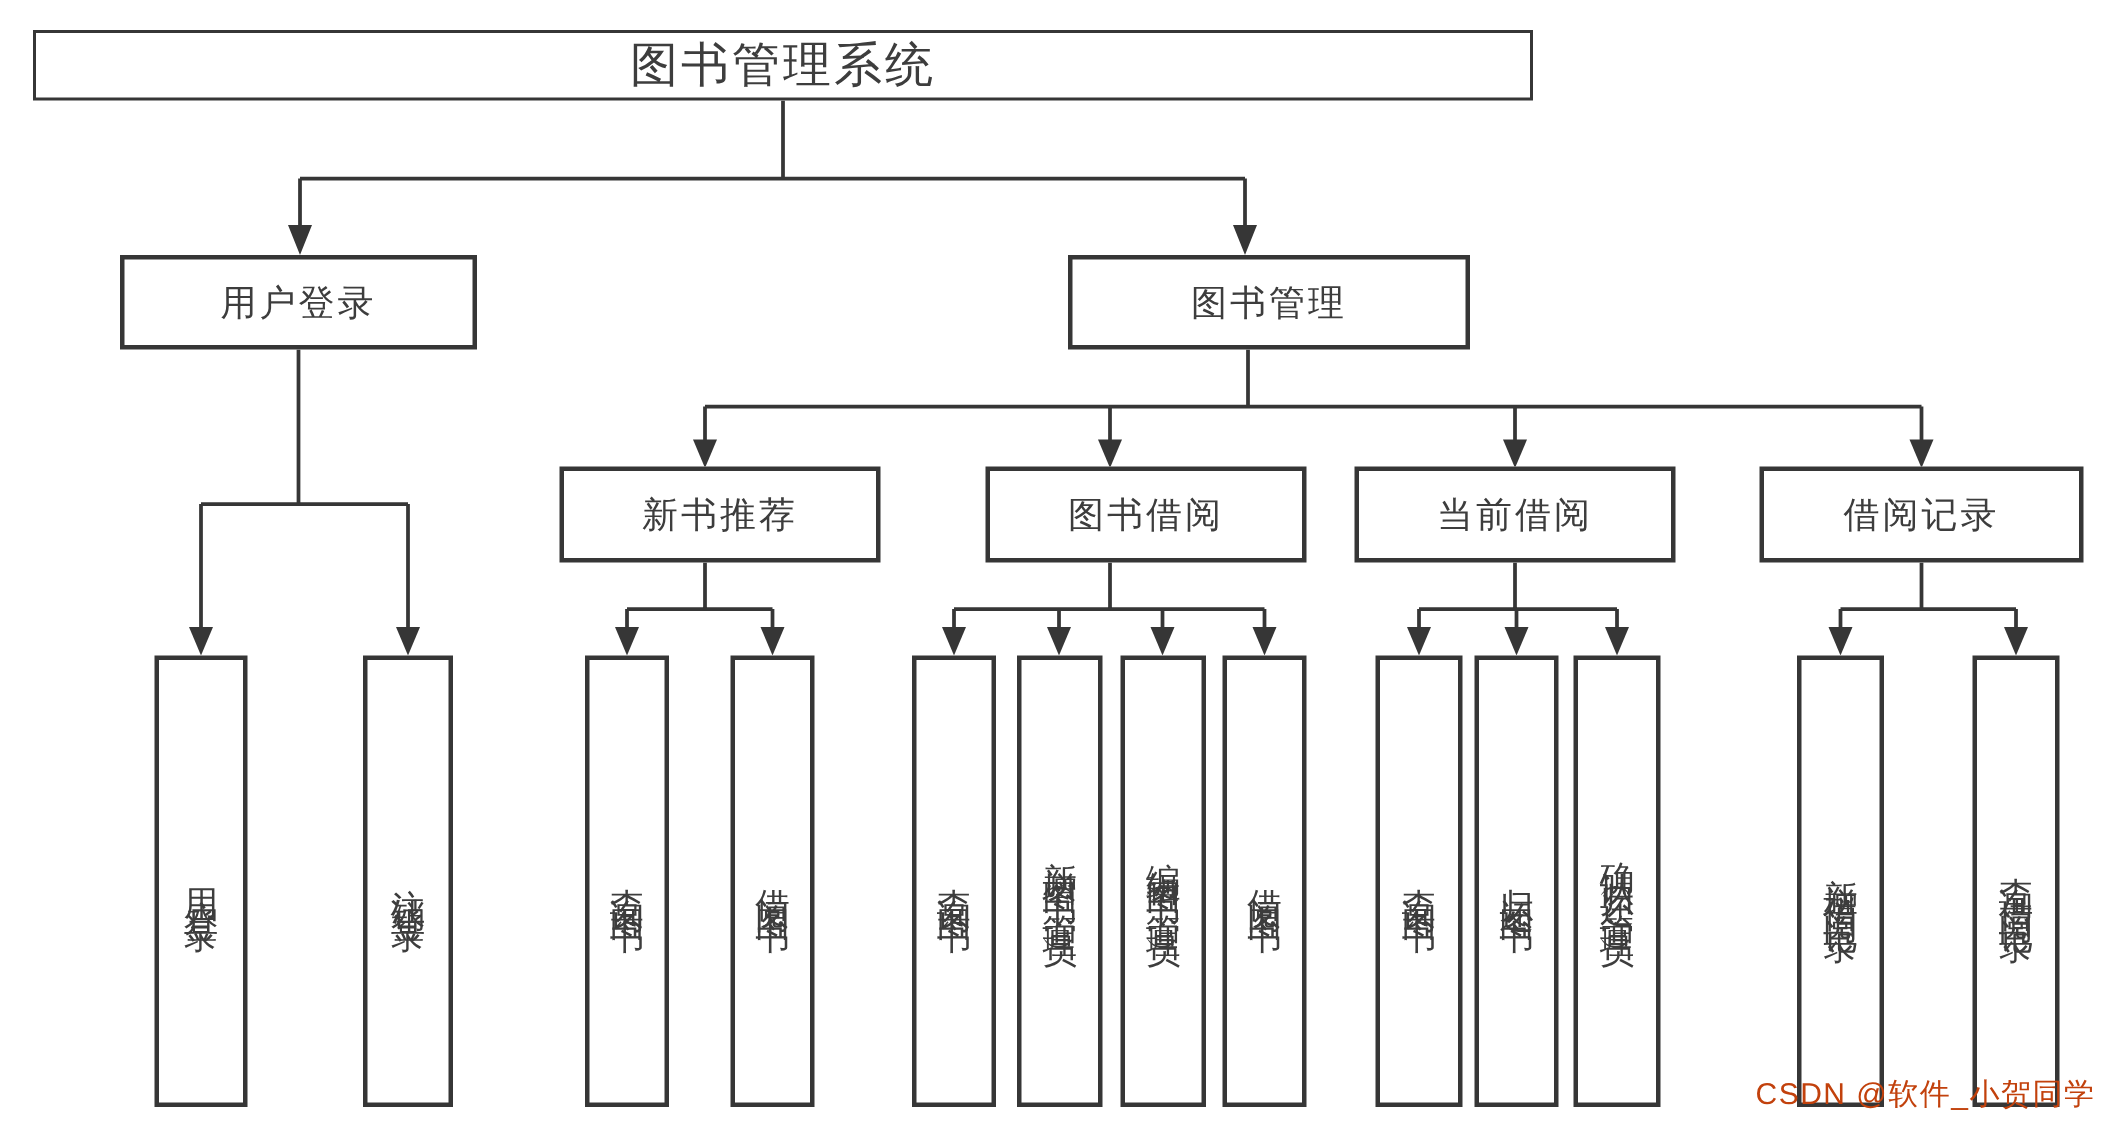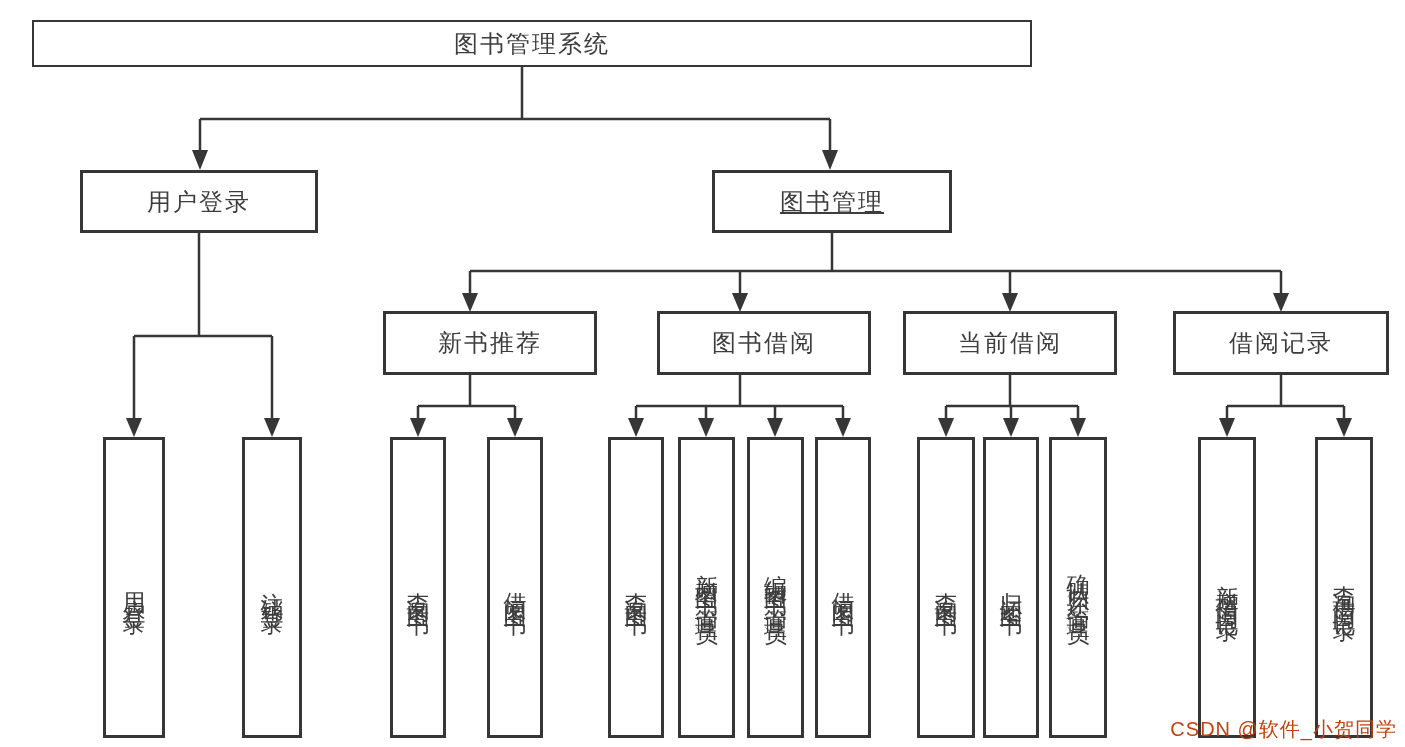--- a/index.html
+++ b/index.html
@@ -15,21 +15,21 @@
     position:absolute;
     background:#ffffff;
     border:3px solid #363636;
     display:flex;align-items:center;justify-content:center;
     color:#3d3d3d;
     font-size:24px;
     letter-spacing:2px;
     box-sizing:border-box;
     white-space:nowrap;
   }
-  .box.root{border-width:2px;font-size:24px;margin-left:10px;}
+  .box.root{border-width:2px;font-size:32px;}
   .vbox{
     position:absolute;
     background:#ffffff;
     border:3px solid #363636;
     display:flex;align-items:center;justify-content:center;
     color:#3d3d3d;
     box-sizing:border-box;
   }
   .vbox span{
     writing-mode:vertical-rl;
@@ -95,25 +95,25 @@
     </g>
   </svg>
 
   <div class="box root" style="left:22px;top:20px;width:1000px;height:47px;">
     <span>图书管理系统</span>
   </div>
 
   <div class="box" style="left:80px;top:170px;width:238px;height:63px;">
     <span>用户登录</span>
   </div>
-  <div class="box" style="left:712px;top:170px;width:240px;height:63px;text-decoration:underline;">
+  <div class="box" style="left:712px;top:170px;width:268px;height:63px;">
     <span>图书管理</span>
   </div>
 
-  <div class="box" style="left:383px;top:311px;width:214px;height:64px;justify-content:center;">
+  <div class="box" style="left:373px;top:311px;width:214px;height:64px;justify-content:center;">
     <span>新书推荐</span>
   </div>
   <div class="box" style="left:633px;top:311px;width:214px;height:64px;margin-left:24px;">
     <span>图书借阅</span>
   </div>
   <div class="box" style="left:903px;top:311px;width:214px;height:64px;">
     <span>当前借阅</span>
   </div>
   <div class="box" style="left:1173px;top:311px;width:216px;height:64px;">
     <span>借阅记录</span>

